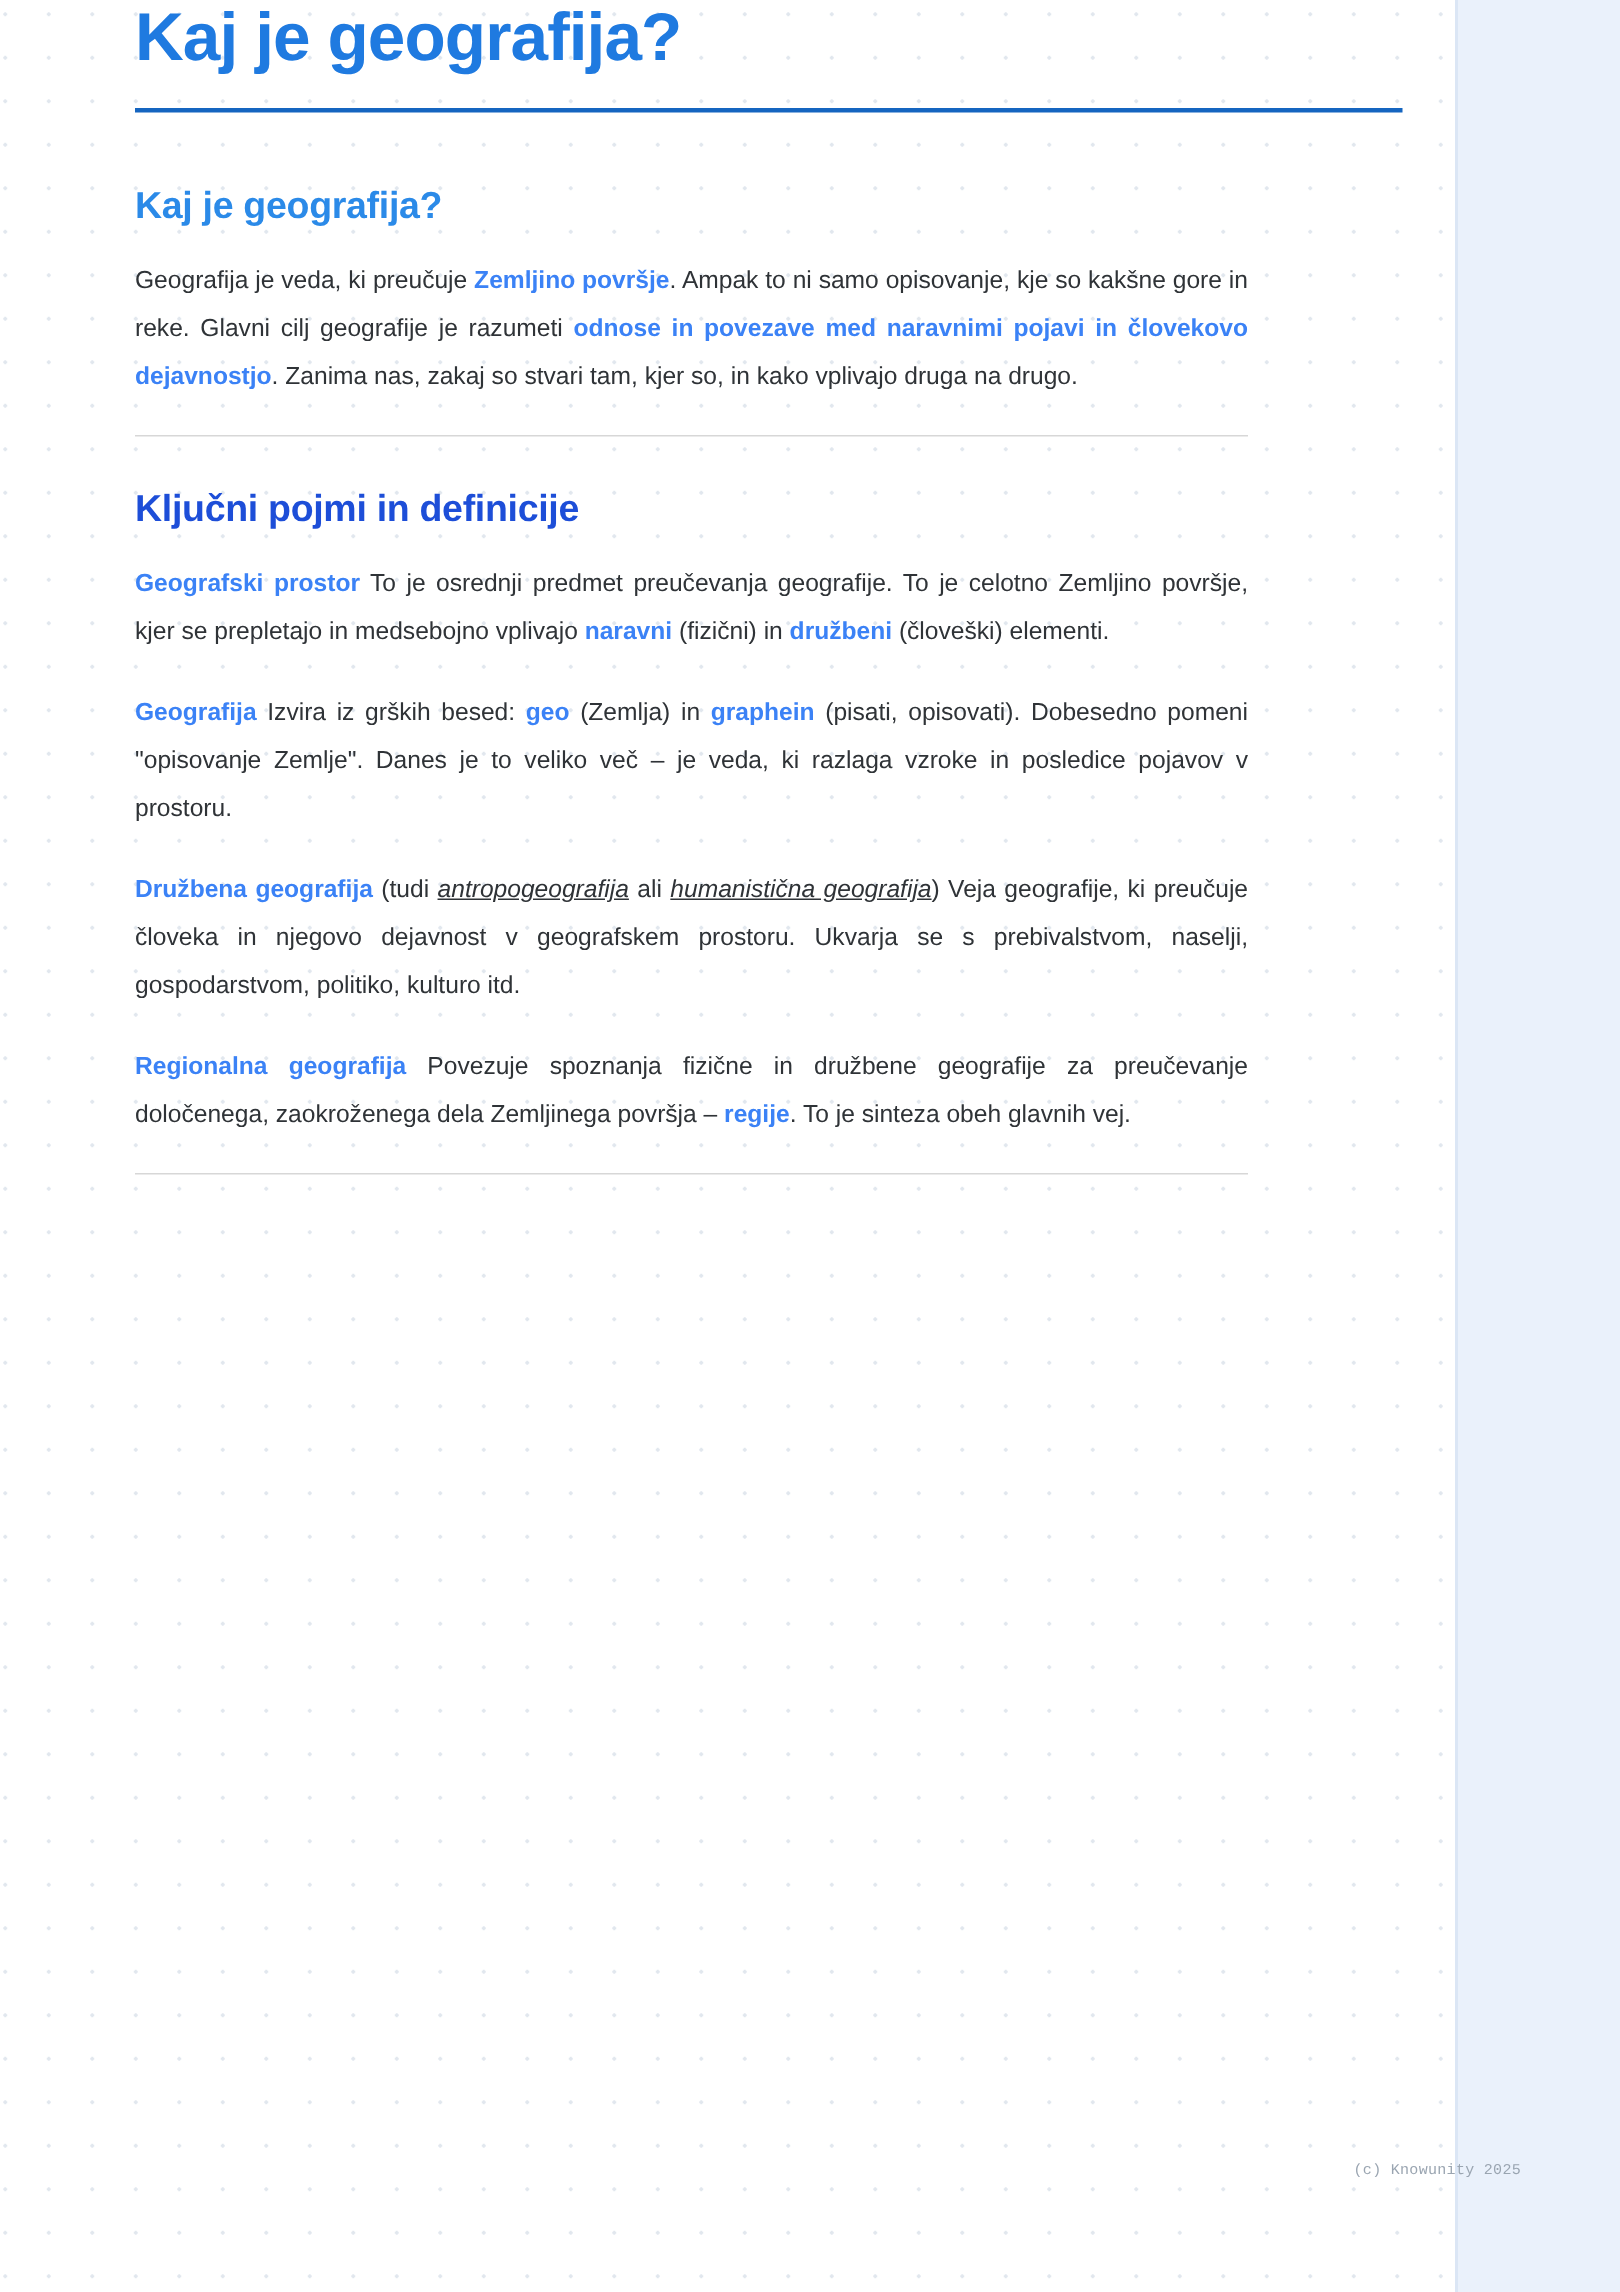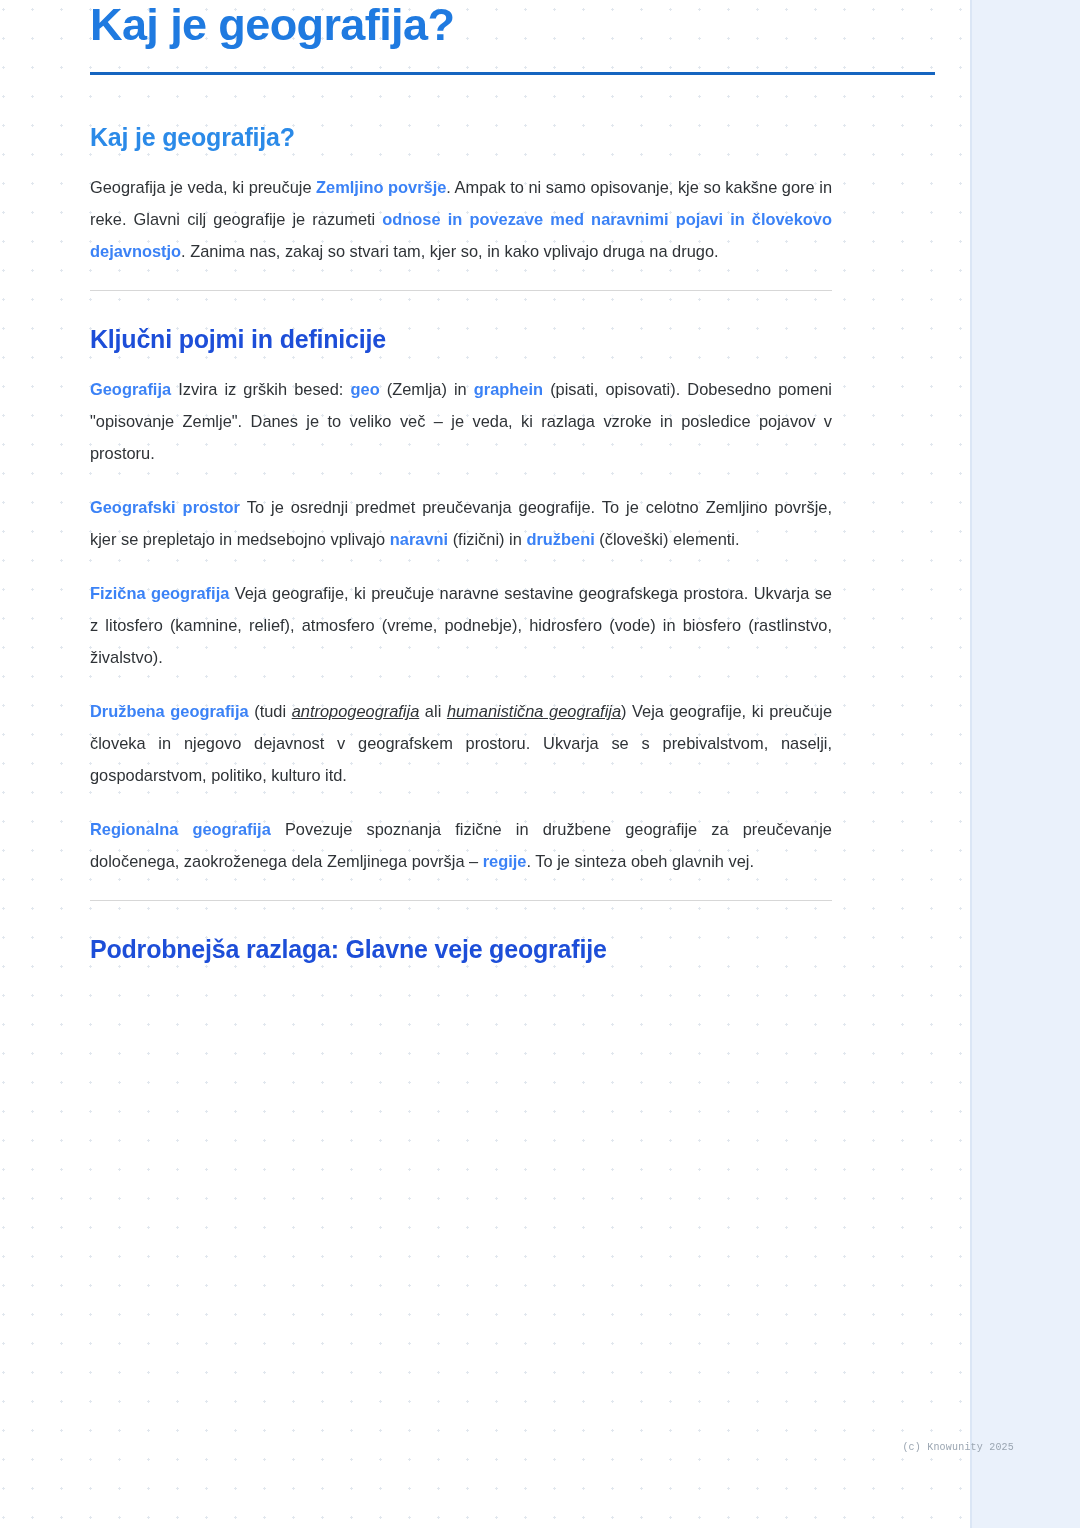--- a/index.html
+++ b/index.html
@@ -125,30 +125,28 @@
     <div class="title-rule"></div>
 
     <h2 class="section-title">Kaj je geografija?</h2>
     <p class="body"><span>Geografija je veda, ki preučuje </span><b>Zemljino površje</b><span>. Ampak to ni samo opisovanje, kje so kakšne gore in reke. Glavni cilj geografije je razumeti </span><b>odnose in povezave med naravnimi pojavi in človekovo dejavnostjo</b><span>. Zanima nas, zakaj so stvari tam, kjer so, in kako vplivajo druga na drugo.</span></p>
 
 
     <div class="divider"></div>
 
     <h2 class="section-title strong">Ključni pojmi in definicije</h2>
 
+    <p class="body term"><b>Geografski prostor</b><span> To je osrednji predmet preučevanja geografije. To je celotno Zemljino površje, kjer se prepletajo in medsebojno vplivajo </span><b>naravni</b><span> (fizični) in </span><b>družbeni</b><span> (človeški) elementi.</span></p>
+
     <p class="body term"><b>Geografija</b><span> Izvira iz grških besed: </span><b>geo</b><span> (Zemlja) in </span><b>graphein</b><span> (pisati, opisovati). Dobesedno pomeni "opisovanje Zemlje". Danes je to veliko več – je veda, ki razlaga vzroke in posledice pojavov v prostoru.</span></p>
 
-    <p class="body term"><b>Geografski prostor</b><span> To je osrednji predmet preučevanja geografije. To je celotno Zemljino površje, kjer se prepletajo in medsebojno vplivajo </span><b>naravni</b><span> (fizični) in </span><b>družbeni</b><span> (človeški) elementi.</span></p>
-
-    <p class="body term"><b>Fizična geografija</b><span> Veja geografije, ki preučuje naravne sestavine geografskega prostora. Ukvarja se z litosfero (kamnine, relief), atmosfero (vreme, podnebje), hidrosfero (vode) in biosfero (rastlinstvo, živalstvo).</span></p>
 
     <p class="body term"><b>Družbena geografija</b><span> (tudi </span><i>antropogeografija</i><span> ali </span><i>humanistična geografija</i><span>) Veja geografije, ki preučuje človeka in njegovo dejavnost v geografskem prostoru. Ukvarja se s prebivalstvom, naselji, gospodarstvom, politiko, kulturo itd.</span></p>
 
     <p class="body term"><b>Regionalna geografija</b><span> Povezuje spoznanja fizične in družbene geografije za preučevanje določenega, zaokroženega dela Zemljinega površja – </span><b>regije</b><span>. To je sinteza obeh glavnih vej.</span></p>
 
     <div class="divider"></div>
 
-    <h2 class="section-title strong">Podrobnejša razlaga: Glavne veje geografije</h2>
 
   </div>
 
   <div class="footer-credit">(c) Knowunity 2025</div>
 </div>
 
 </body></html>

